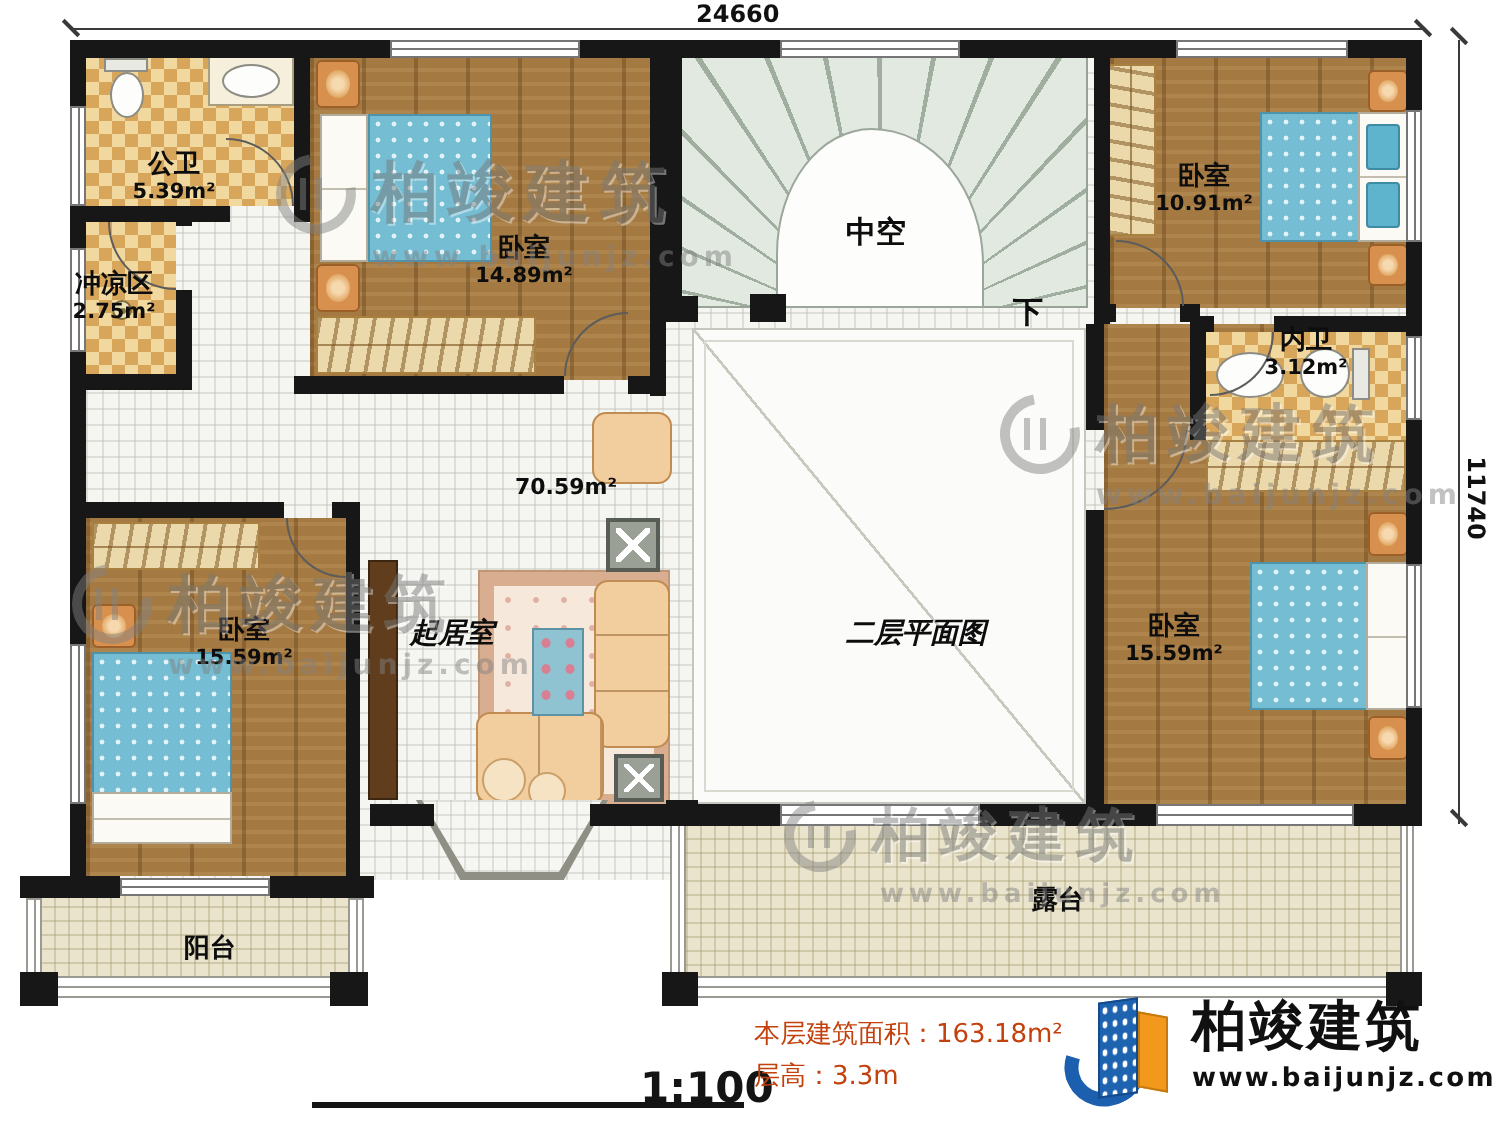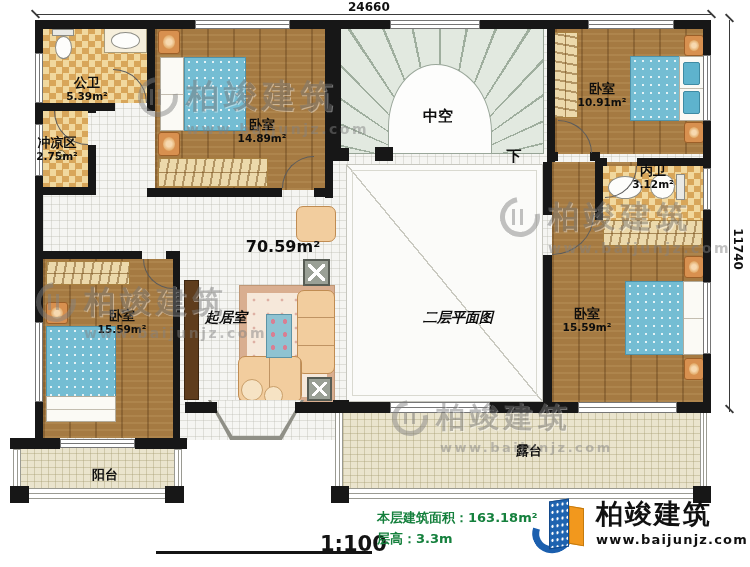--- a/index.html
+++ b/index.html
@@ -101,21 +101,21 @@
   .wm-url{font-size:14px;font-weight:700;color:#828282;letter-spacing:2.5px;margin-top:2px;
     margin-left:48px;white-space:nowrap;}
   
   .dimline{position:absolute;background:#3a3a3a;z-index:55;}
   .tick{position:absolute;width:11px;height:2px;background:#3a3a3a;z-index:55;transform:rotate(45deg);}
   .dimtext{position:absolute;color:#111;font-weight:700;font-size:12px;z-index:55;white-space:nowrap;}
   
   .tb-title{position:absolute;font-size:30px;font-weight:600;color:#141414;letter-spacing:3px;z-index:70;white-space:nowrap;}
   .tb-underline{position:absolute;background:#141414;z-index:70;}
   .tb-scale{position:absolute;font-size:21px;font-weight:600;color:#141414;z-index:70;}
-  .tb-info{position:absolute;font-size:13px;font-weight:700;color:#15803d;line-height:1.6;z-index:70;white-space:nowrap;}
+  .tb-info{position:absolute;font-size:13px;font-weight:400;color:#c2410c;line-height:1.6;z-index:70;white-space:nowrap;}
   .logo{position:absolute;display:flex;align-items:flex-start;gap:8px;z-index:70;}
   .logo-icon{position:relative;width:56px;height:56px;flex:0 0 auto;}
   .logo-swoosh{position:absolute;left:0;top:13px;width:42px;height:40px;border:7px solid #1b5fae;
     border-top-color:transparent;border-radius:50%;transform:rotate(-28deg);box-sizing:border-box;}
   .logo-b1{position:absolute;left:17px;top:0;width:18px;height:46px;background:#1e63b0;border:1px solid #134a8c;
     transform:skewY(-8deg);background-image:radial-gradient(#fff 1.1px,transparent 1.4px);background-size:5px 7px;}
   .logo-b2{position:absolute;left:37px;top:7px;width:13px;height:36px;background:#f2981d;border:1px solid #c47a0e;
     transform:skewY(10deg);}
   .logo-brand{font-size:27px;font-weight:800;color:#101010;letter-spacing:2px;line-height:1;}
   .logo-url{font-size:13px;font-weight:700;color:#101010;letter-spacing:1.2px;margin-top:5px;}
@@ -291,21 +291,21 @@
   </div>
   <div class="rlabel" style="left:105px;top:468px;">
     <div>阳台</div>
   </div>
   <div class="rlabel" style="left:529px;top:444px;">
     <div>露台</div>
   </div>
   <div class="rlabel big" style="left:438px;top:108px;">
     <div>中空</div>
   </div>
-  <div class="rlabel" style="left:283px;top:238px;font-size:16px;">
+  <div class="rlabel" style="left:283px;top:238px;font-size:11px;">
     <div>70.59m²</div>
   </div>
   <div class="rlabel big" style="left:514px;top:148px;">
     <div>下</div>
   </div>
 
   <div class="wm" style="left:138px;top:74px;">
     <div class="wm-row">
       <div class="wm-icon"></div>
       <div class="wm-brand">柏竣建筑</div>

